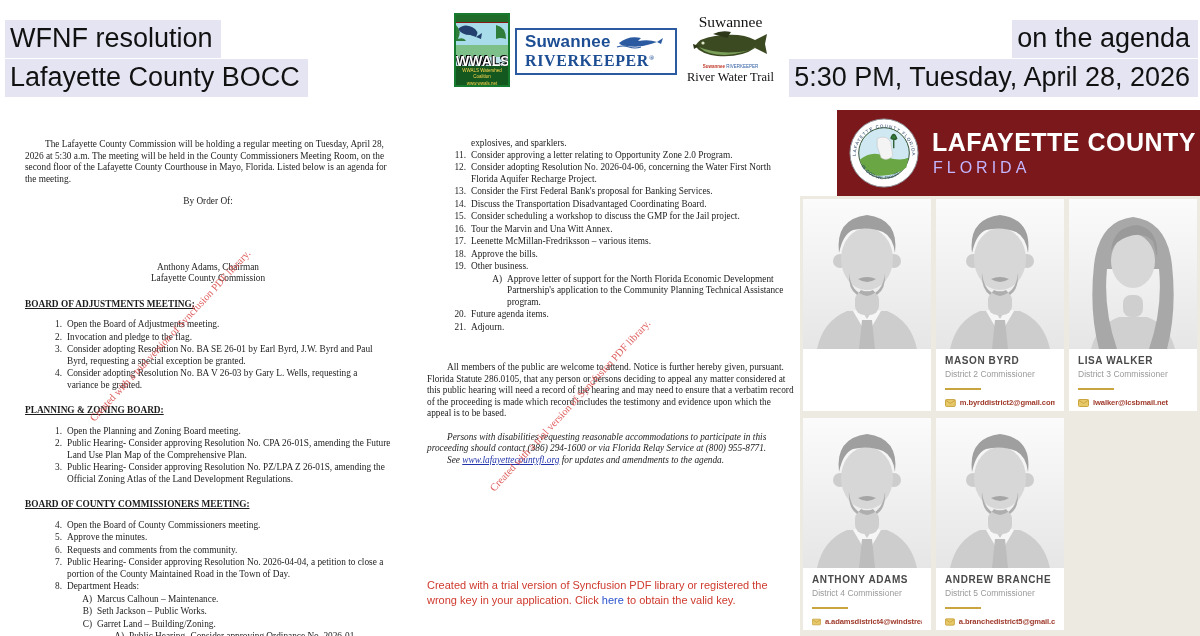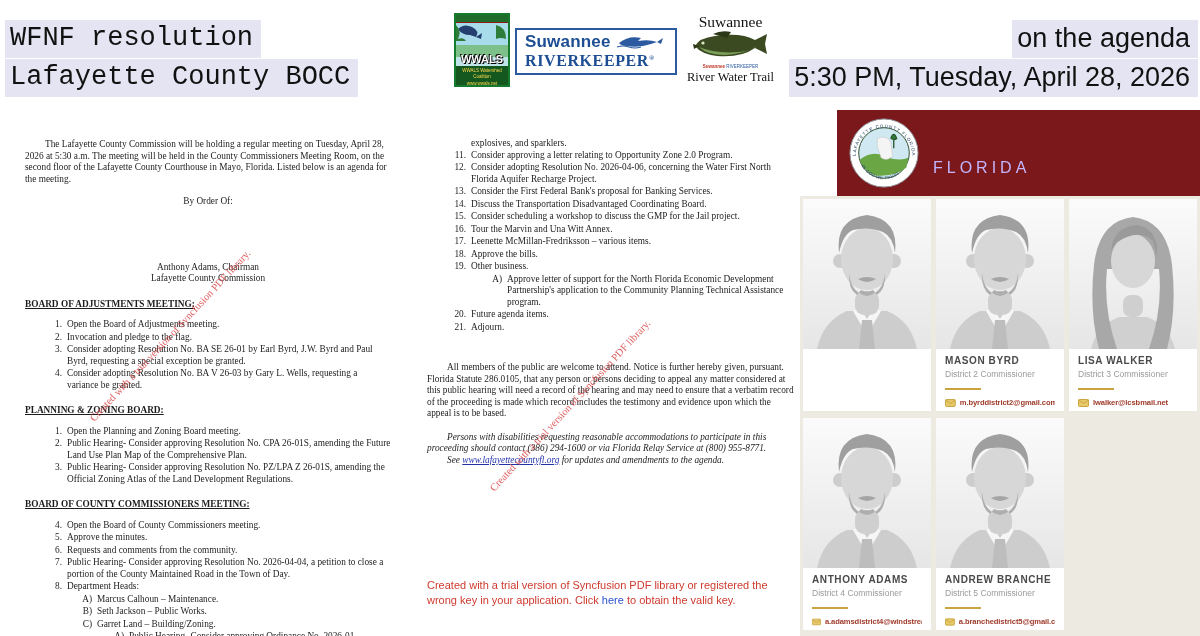--- a/index.html
+++ b/index.html
@@ -2,31 +2,31 @@
 <html><head>
 <meta charset="utf-8">
 <style>
   html,body{margin:0;padding:0;background:#ffffff;}
   .screen{position:relative;width:1200px;height:636px;background:#fff;overflow:hidden;
           font-family:"Liberation Sans",sans-serif;}
 
   
   .title{position:absolute;top:20px;font-size:27px;line-height:1.0;color:#111;}
   .title .hl{display:table;background:#e4e4f3;padding:5px 8px 6px 5px;margin-bottom:1px;white-space:nowrap;}
-  #title-left{left:5px;font-family:Liberation Mono, monospace;}
+  #title-left{left:5px;}
   #title-right{right:2px;text-align:right;}
   #title-right .hl{margin-left:auto;}
 
   
   .logos{position:absolute;left:454px;top:13px;height:76px;display:flex;gap:5px;align-items:flex-start;}
   .wwals{position:relative;width:56px;height:74px;border:2px solid #157a2e;background:#bfe4ea;box-sizing:border-box;overflow:hidden;}
   .wwals .strip-top{height:7px;background:#1e6b2a;border-bottom:1px solid #8a1a12;}
   .wwals .scene{position:relative;height:34px;}
   .wwals .scene svg{position:absolute;left:0;top:0;}
-  .wwals .big{position:relative;text-align:center;font-weight:bold;font-size:11px;color:#fff;
+  .wwals .big{position:relative;text-align:center;font-weight:bold;font-size:14px;color:#fff;
               text-shadow:0 0 1px #000,1px 1px 0 #000,-1px -1px 0 #000;margin-top:-4px;}
   .wwals .strip-bot{position:absolute;left:0;right:0;bottom:0;height:17px;background:#14571f;
                     color:#ffd84d;text-align:center;font-size:4.5px;line-height:1.4;padding-top:2px;}
   .rk{margin-top:15px;width:162px;height:47px;border:2px solid #2b5aa0;background:#fff;box-sizing:border-box;
       padding:2px 6px 0 8px;}
   .rk .row1{display:flex;align-items:center;gap:4px;}
   .rk .suw{font-size:17px;font-weight:bold;color:#1d4e94;letter-spacing:0.2px;}
   .rk .row2{font-family:"Liberation Serif",serif;font-weight:bold;font-size:16px;color:#1d4e94;letter-spacing:0.6px;margin-top:0px;}
   .rk .reg{font-size:7px;vertical-align:super;}
   .wt{width:97px;height:76px;background:#fff;text-align:center;line-height:1;}
@@ -309,20 +309,21 @@
           <path id="sealArcBot" d="M 14 50 A 26 26 0 0 0 60 50"></path>
         </defs>
         <text font-size="4.6" fill="#1a3a5c" font-family="Liberation Sans, sans-serif" letter-spacing="1">
           <textPath href="#sealArcTop">LAFAYETTE COUNTY FLORIDA</textPath>
         </text>
         <text font-size="4.2" fill="#1a3a5c" font-family="Liberation Sans, sans-serif" letter-spacing="0.5">
           <textPath href="#sealArcBot">IN GOD WE TRUST</textPath>
         </text>
       </svg>
     </div>
+    <div class="bt">LAFAYETTE COUNTY</div>
     <div class="bs">FLORIDA</div>
   </div>
 
   <div class="panel">
 
     <div class="card pos-r1c1">
       <div class="avatar">
         <svg width="128" height="150" viewBox="0 0 128 150">
           <path d="M14,150 Q20,122 44,112 L84,112 Q108,122 114,150 Z" fill="#cdcdcd"></path>
           <path d="M50,112 L64,136 L78,112 L71,109 L64,120 L57,109 Z" fill="#f6f6f6"></path>

